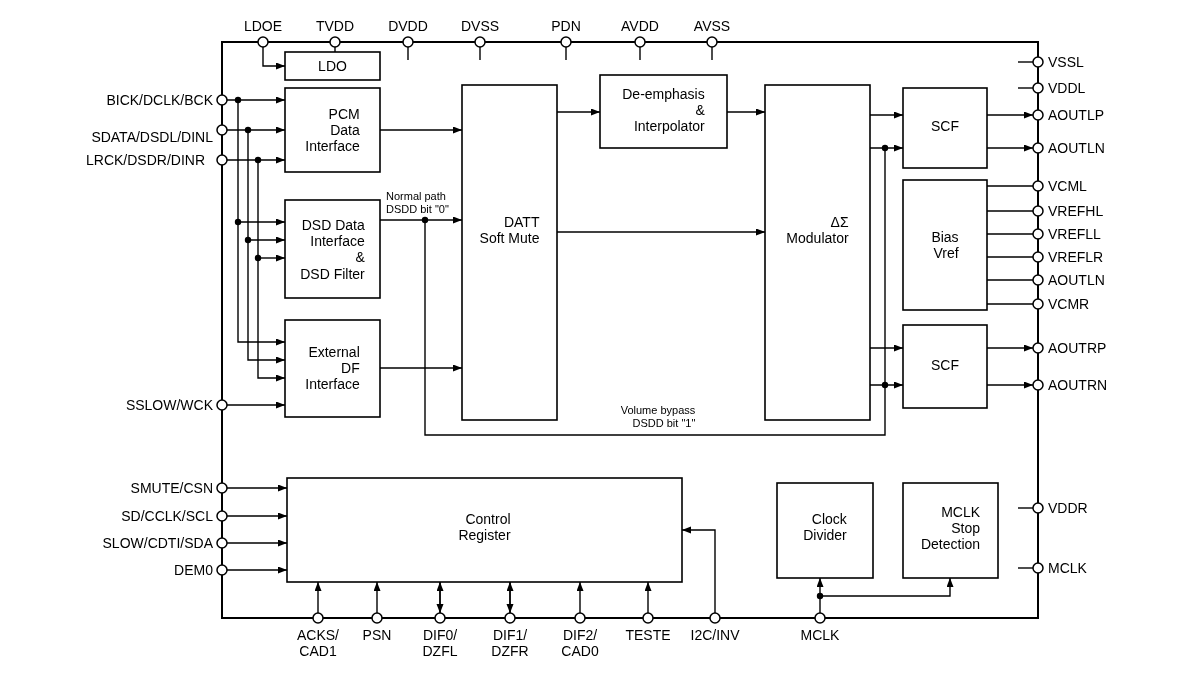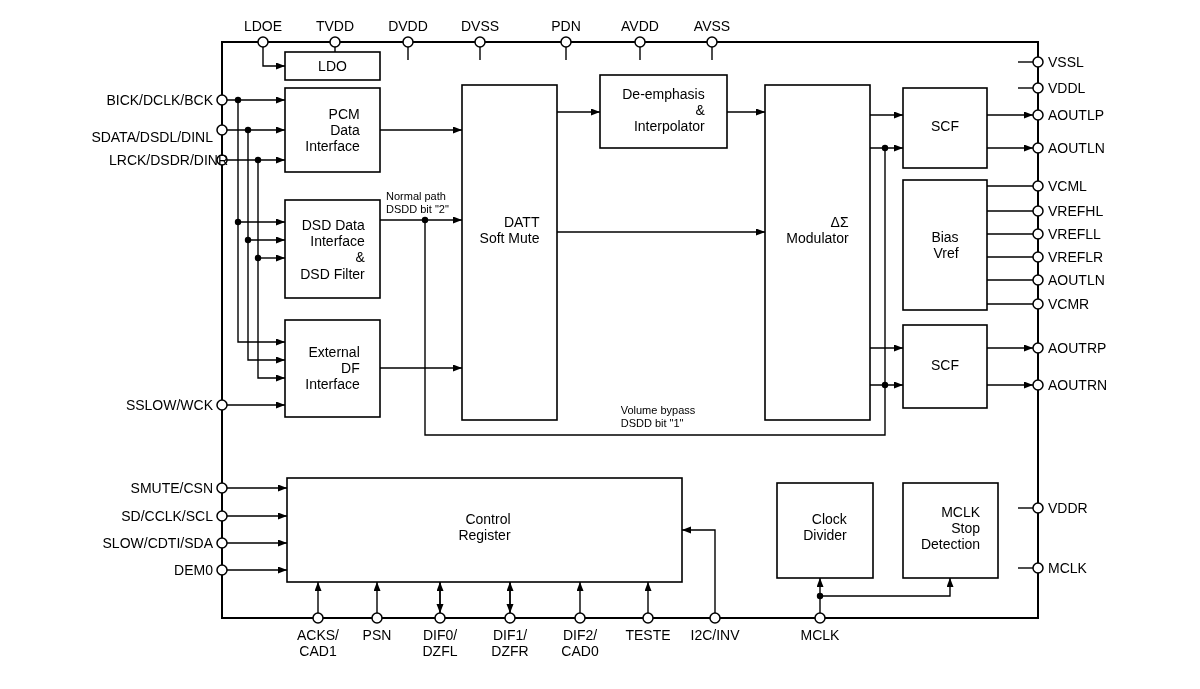--- a/index.html
+++ b/index.html
@@ -16,21 +16,21 @@
   .label {
     position:absolute; font-size:14px; line-height:1.16;
     white-space:pre-line; color:#000;
   }
   .center      { transform:translate(-50%,-50%); text-align:right; }
   .top-label   { transform:translate(-50%,0);   text-align:center; white-space:nowrap; }
   .left-label  { transform:translate(-100%,-50%); text-align:center; white-space:nowrap; }
   .right-label { transform:translate(0,-50%); white-space:nowrap; }
   .bottom-label{ transform:translate(-50%,0);   text-align:center; }
   .annot       { font-size:11px; line-height:1.2; }
-  .annot-center{ transform:translate(-50%,0); text-align:left; }
+  .annot-center{ transform:translate(-50%,0); text-align:right; }
 </style>
 </head>
 <body>
 
 <div class="stage">
 
   <svg width="1200" height="689" viewBox="0 0 1200 689">
     <defs>
       <marker id="arrow" markerWidth="10" markerHeight="8" refX="9" refY="3.5" orient="auto" markerUnits="userSpaceOnUse">
         <path d="M0,0 L9,3.5 L0,7 Z" fill="#000"></path>
@@ -214,21 +214,21 @@
   <div class="label top-label" style="left:263px;top:18px">LDOE</div>
   <div class="label top-label" style="left:335px;top:18px">TVDD</div>
   <div class="label top-label" style="left:408px;top:18px">DVDD</div>
   <div class="label top-label" style="left:480px;top:18px">DVSS</div>
   <div class="label top-label" style="left:566px;top:18px">PDN</div>
   <div class="label top-label" style="left:640px;top:18px">AVDD</div>
   <div class="label top-label" style="left:712px;top:18px">AVSS</div>
 
   <div class="label left-label" style="left:213px;top:100px">BICK/DCLK/BCK</div>
   <div class="label left-label" style="left:213px;top:137px">SDATA/DSDL/DINL</div>
-  <div class="label left-label" style="left:228px;top:160px">LRCK/DSDR/DINR</div>
+  <div class="label left-label" style="left:205px;top:160px">LRCK/DSDR/DINR</div>
   <div class="label left-label" style="left:213px;top:405px">SSLOW/WCK</div>
   <div class="label left-label" style="left:213px;top:488px">SMUTE/CSN</div>
   <div class="label left-label" style="left:213px;top:516px">SD/CCLK/SCL</div>
   <div class="label left-label" style="left:213px;top:543px">SLOW/CDTI/SDA</div>
   <div class="label left-label" style="left:213px;top:570px">DEM0</div>
 
   <div class="label right-label" style="left:1048px;top:62px">VSSL</div>
   <div class="label right-label" style="left:1048px;top:88px">VDDL</div>
   <div class="label right-label" style="left:1048px;top:115px">AOUTLP</div>
   <div class="label right-label" style="left:1048px;top:148px">AOUTLN</div>
@@ -250,17 +250,17 @@
 DZFL</div>
   <div class="label bottom-label" style="left:510px;top:627px">DIF1/
 DZFR</div>
   <div class="label bottom-label" style="left:580px;top:627px">DIF2/
 CAD0</div>
   <div class="label bottom-label" style="left:648px;top:627px">TESTE</div>
   <div class="label bottom-label" style="left:715px;top:627px">I2C/INV</div>
   <div class="label bottom-label" style="left:820px;top:627px">MCLK</div>
 
   <div class="label annot" style="left:386px;top:190px">Normal path
-DSDD bit "2"</div>
+DSDD bit "0"</div>
   <div class="label annot annot-center" style="left:658px;top:404px">Volume bypass
 DSDD bit "1"</div>
 
 </div>
 
 </body></html>

